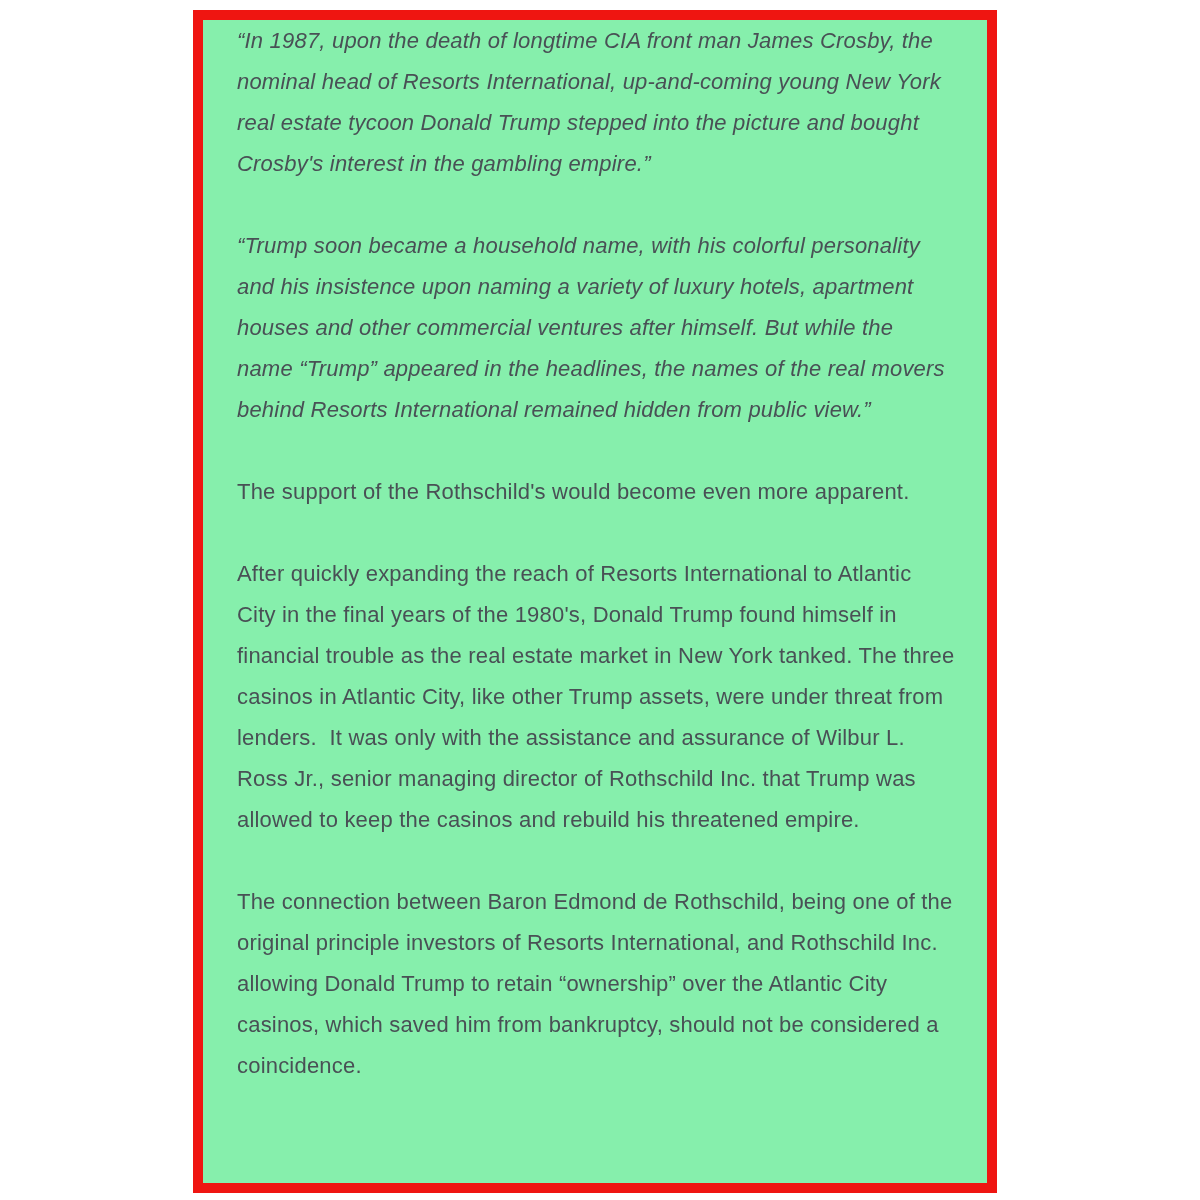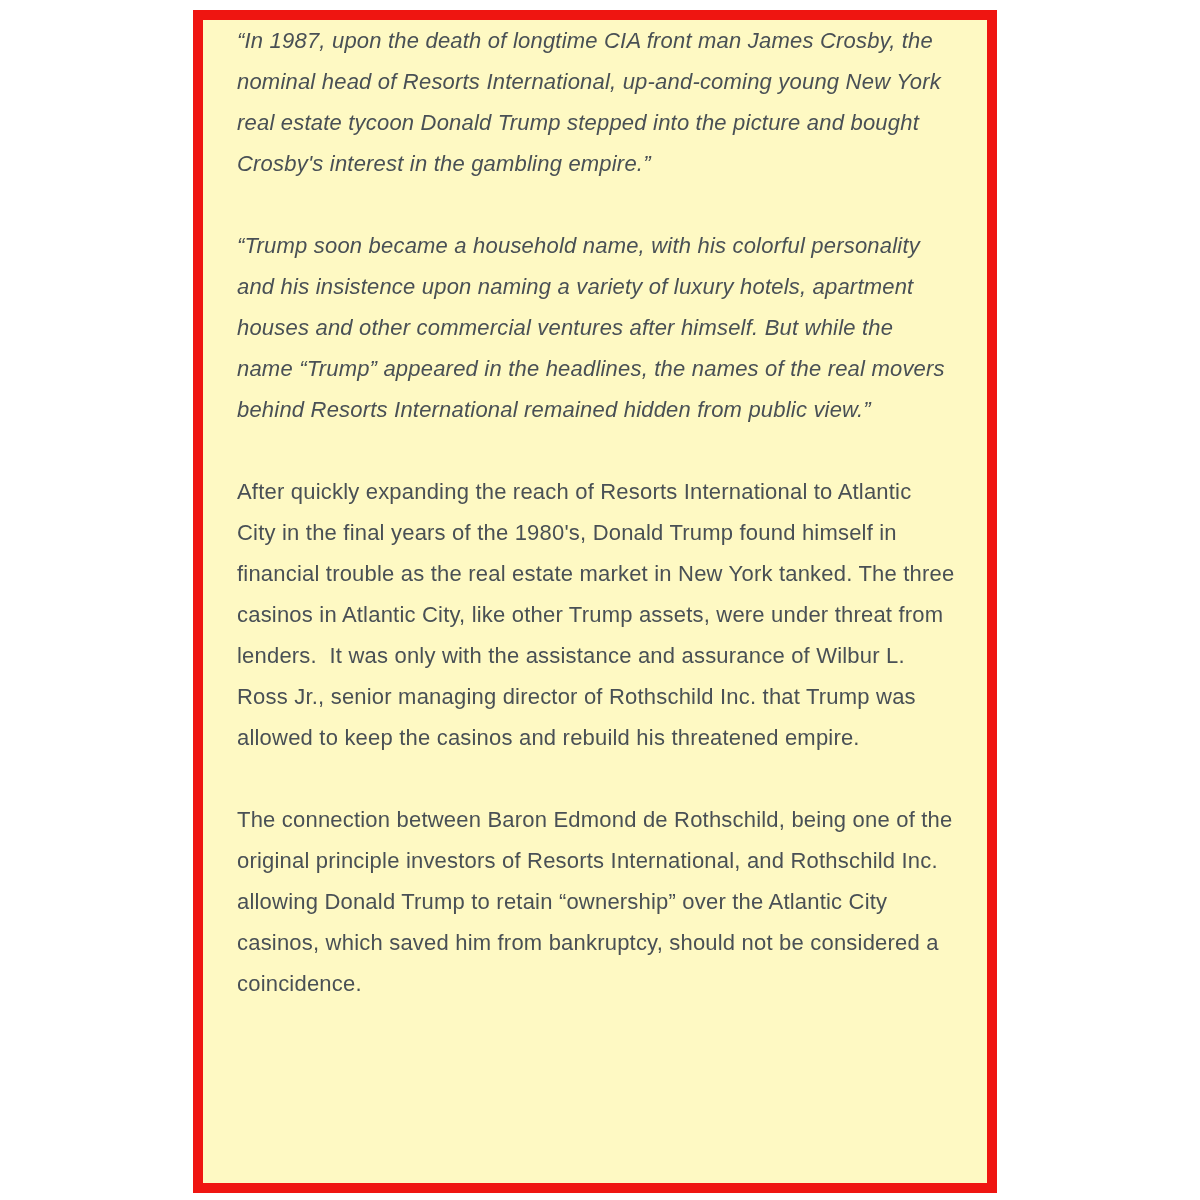--- a/index.html
+++ b/index.html
@@ -18,21 +18,21 @@
     overflow: hidden;
   }
   .frame {
     position: absolute;
     left: 193px;
     top: 10px;
     width: 804px;
     height: 1183px;
     box-sizing: border-box;
     border: 10px solid var(--border-color, #ef1511);
-    background: #fef9c3;
+    background: #86efac;
     padding: 0 32px 0 34px;
   }
   .para {
     margin: 0 0 41px 0;
     font-size: 22px;
     line-height: 41px;
     font-weight: 400;
     letter-spacing: 0.2px;
     color: var(--text-color, #495055);
     white-space: pre-wrap;
@@ -49,19 +49,20 @@
 </style>
 </head>
 <body>
 
 <div class="canvas">
   <div class="frame">
     <p class="para italic">“In 1987, upon the death of longtime CIA front man James Crosby, the nominal head of Resorts International, up-and-coming young New York real estate tycoon Donald Trump stepped into the picture and bought Crosby's interest in the gambling empire.”</p>
 
     <p class="para italic">“Trump soon became a household name, with his colorful personality and his insistence upon naming a variety of luxury hotels, apartment houses and other commercial ventures after himself. But while the name “Trump” appeared in the headlines, the names of the real movers behind Resorts International remained hidden from public view.”</p>
 
+    <p class="para">The support of the Rothschild's would become even more apparent.</p>
 
     <p class="para">After quickly expanding the reach of Resorts International to Atlantic City in the final years of the 1980's, Donald Trump found himself in financial trouble as the real estate market in New York tanked. The three casinos in Atlantic City, like other Trump assets, were under threat from lenders.  It was only with the assistance and assurance of Wilbur L. Ross Jr., senior managing director of Rothschild Inc. that Trump was allowed to keep the casinos and rebuild his threatened empire.</p>
 
 
     <p class="para">The connection between Baron Edmond de Rothschild, being one of the original principle investors of Resorts International, and Rothschild Inc. allowing Donald Trump to retain “ownership” over the Atlantic City casinos, which saved him from bankruptcy, should not be considered a coincidence.</p>
   </div>
 </div>
 
 </body></html>

